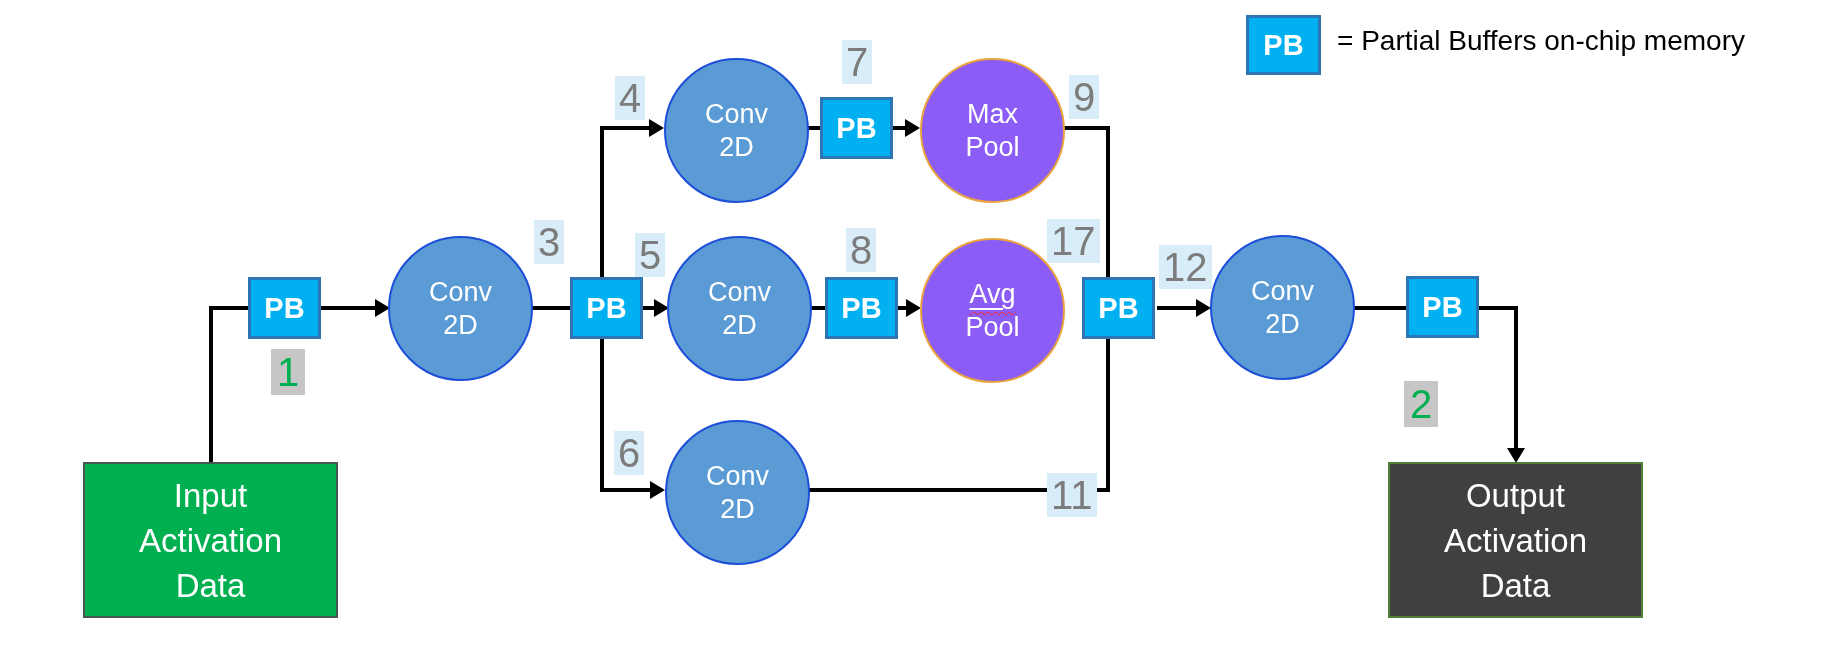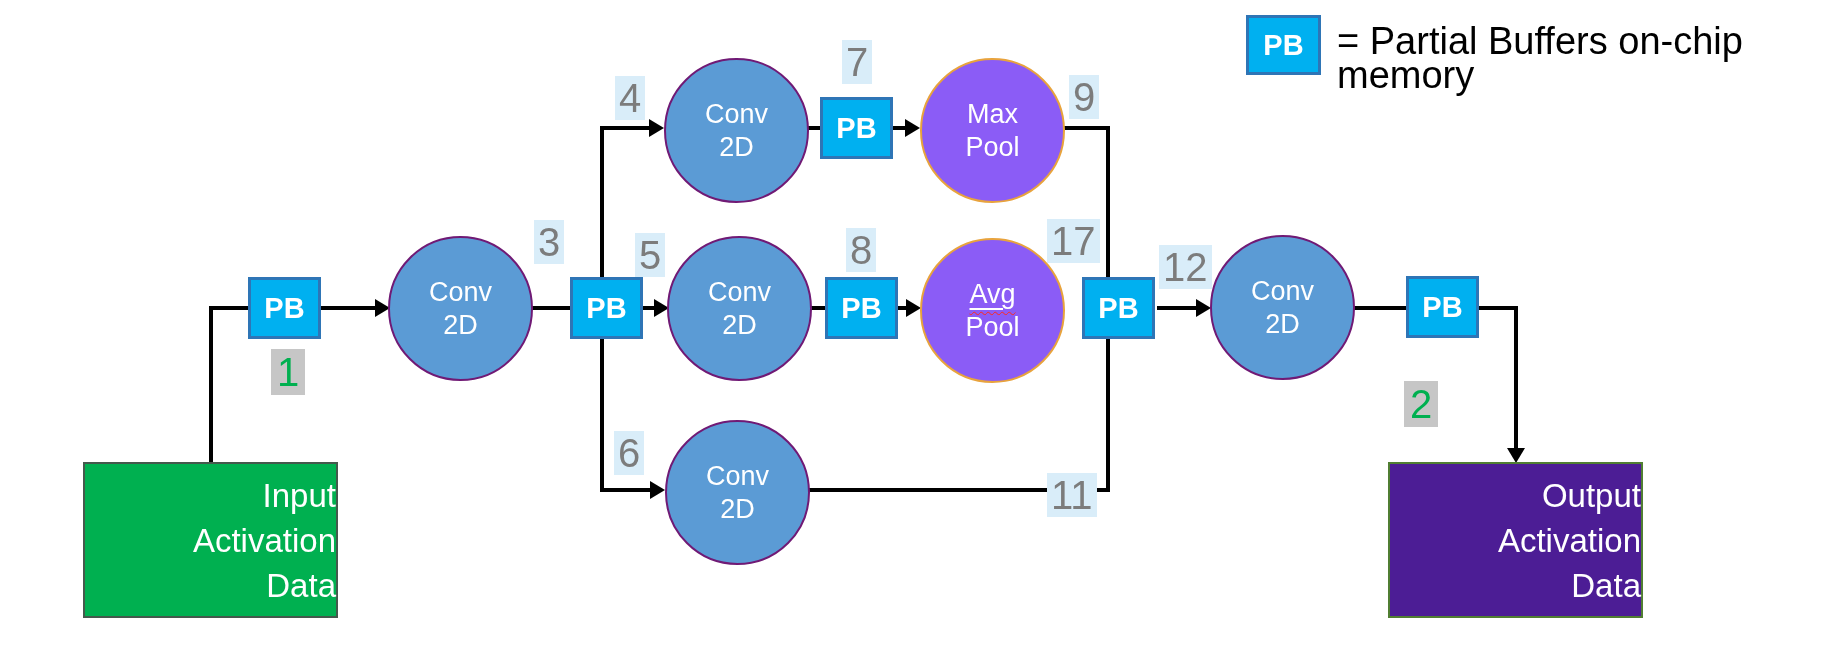--- a/index.html
+++ b/index.html
@@ -10,38 +10,38 @@
   
   .line{position:absolute;background:#000000;}
   .arrow-right{position:absolute;width:0;height:0;
     border-top:9px solid transparent;border-bottom:9px solid transparent;
     border-left:15px solid #000000;}
   .arrow-down{position:absolute;width:0;height:0;
     border-left:9px solid transparent;border-right:9px solid transparent;
     border-top:15px solid #000000;}
   
   .circle{position:absolute;width:145px;height:145px;border-radius:50%;
-    box-sizing:border-box;border:2px solid #701a75;background:#5B9BD5;
+    box-sizing:border-box;border:2px solid #1d4ed8;background:#5B9BD5;
     display:flex;flex-direction:column;align-items:center;justify-content:center;
     color:#ffffff;font-size:27px;line-height:33px;text-align:center;z-index:2;}
   .circle.pool{background:#8b5cf6;border-color:#E8A33D;}
   .pb{position:absolute;width:73px;height:62px;box-sizing:border-box;
     background:#00B0F0;border:3px solid #2E75B6;display:flex;align-items:center;
     justify-content:center;color:#ffffff;font-size:29px;font-weight:bold;z-index:2;}
   .bigbox{position:absolute;width:255px;height:156px;box-sizing:border-box;
-    display:flex;flex-direction:column;align-items:flex-end;justify-content:center;
+    display:flex;flex-direction:column;align-items:center;justify-content:center;
     color:#ffffff;font-size:33px;line-height:45px;text-align:center;z-index:2;}
   .bigbox.input{background:#00B050;border:2px solid #44594C;}
-  .bigbox.output{background:#4c1d95;border:2px solid #507E32;}
+  .bigbox.output{background:#404040;border:2px solid #507E32;}
   
   .num{position:absolute;background:#D9EDF9;color:#7C7C7C;font-size:40px;
     line-height:44px;padding:0 4px;z-index:3;}
   .num.gray{background:#C6C6C6;color:#00B050;padding:1px 6px;}
   
-  .legend-text{position:absolute;color:#000000;font-size:38px;line-height:34px;z-index:2;}
+  .legend-text{position:absolute;color:#000000;font-size:28px;line-height:34px;z-index:2;}
   
   .avg-u{text-decoration:underline wavy #ff2a1a 1px;text-underline-offset:8px;}
   .avg-u-inner{text-decoration:underline solid #ffffff 2px;text-underline-offset:5px;}
 </style>
 </head>
 <body>
 
 <div id="canvas">
 
   <div class="line" style="left:209px;top:306px;width:4px;height:158px;"></div>

